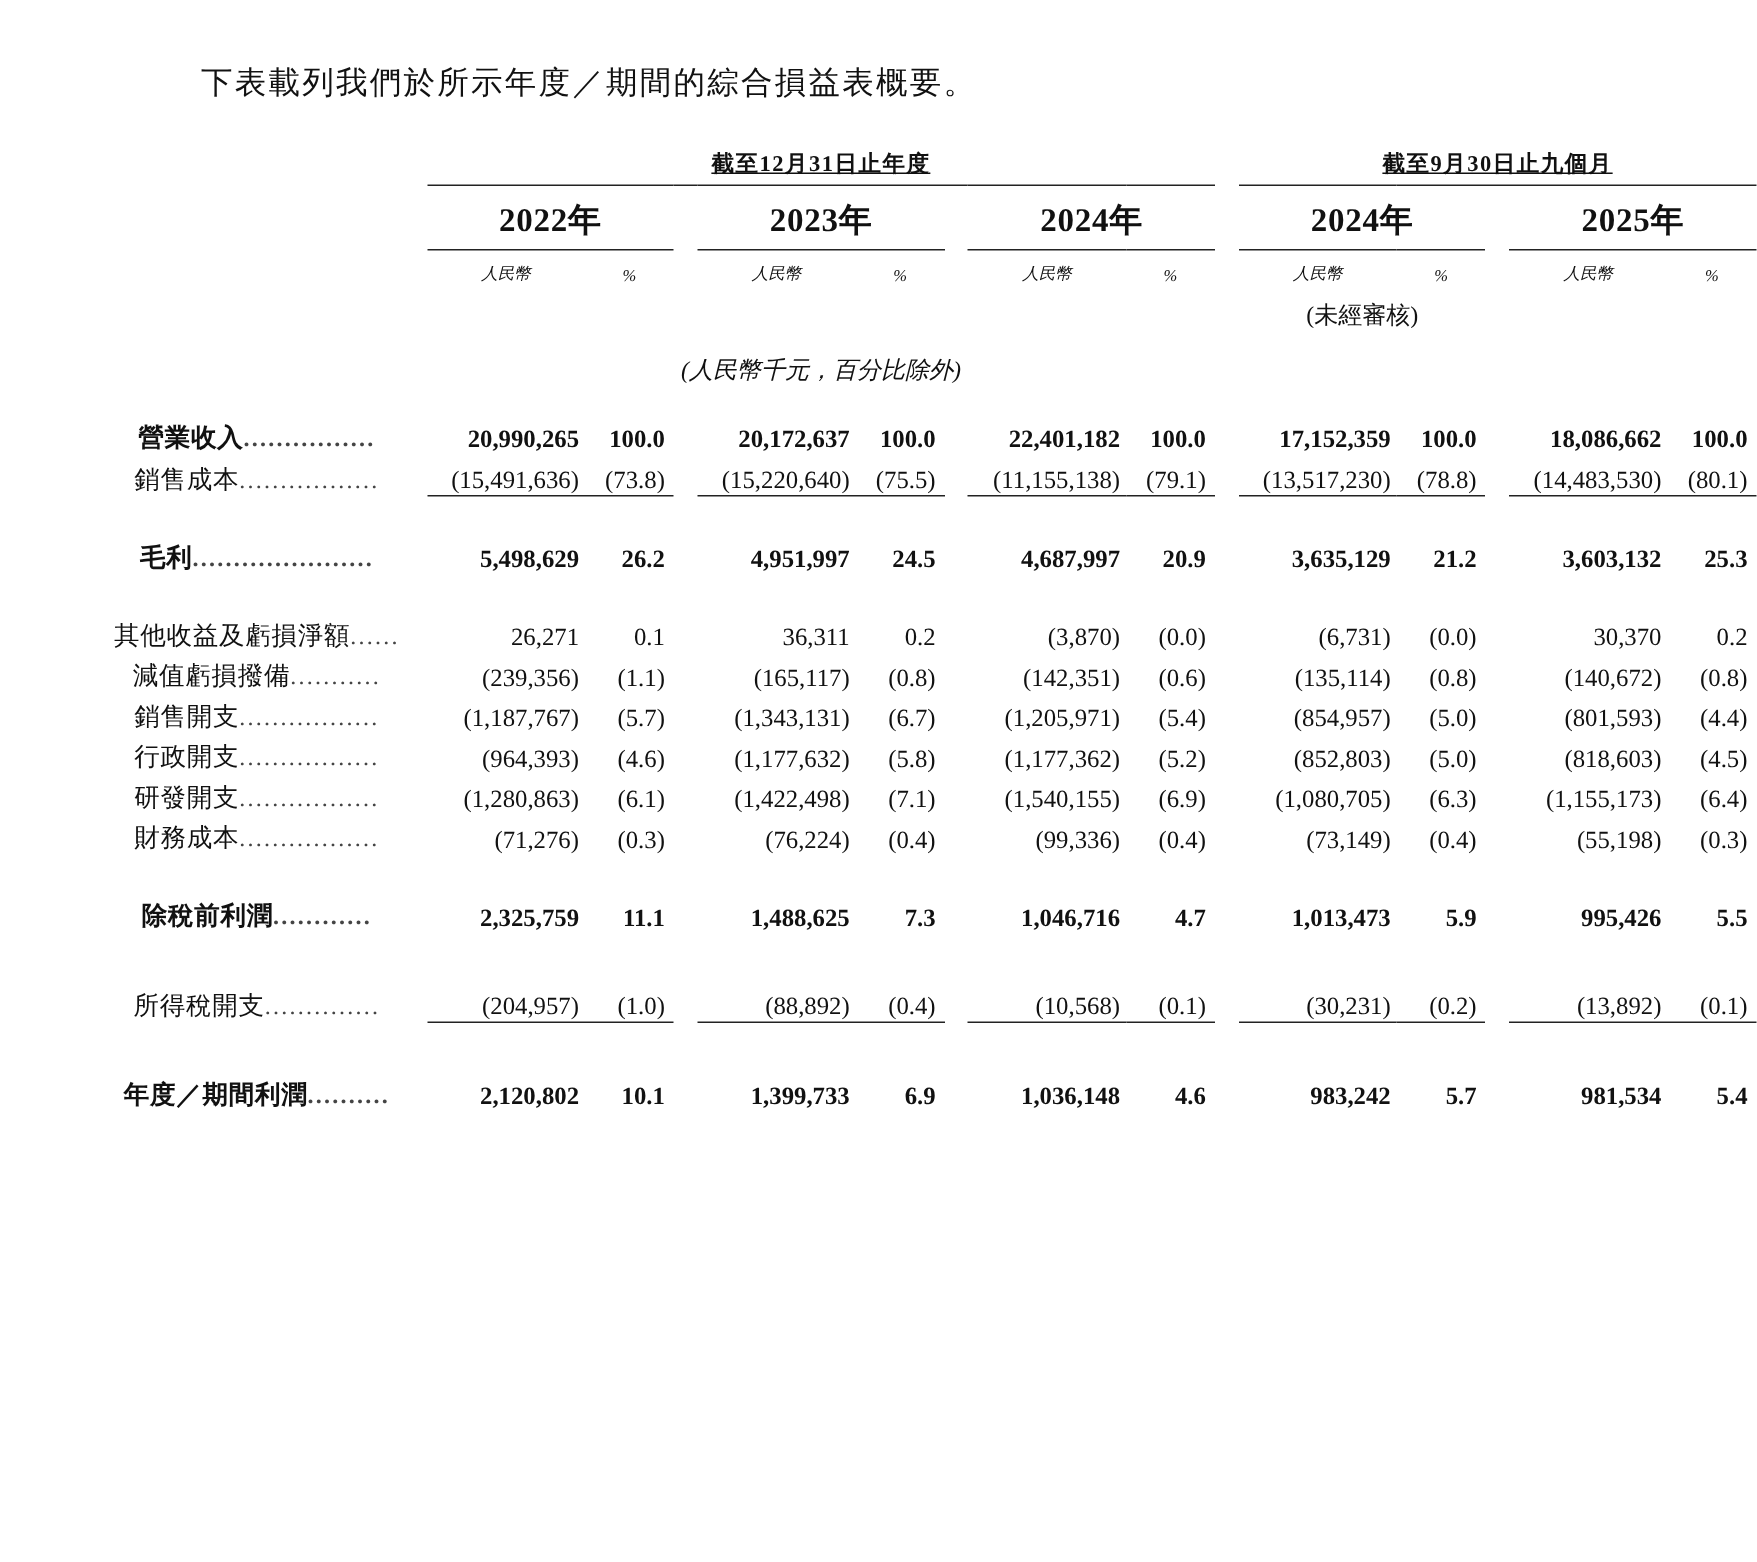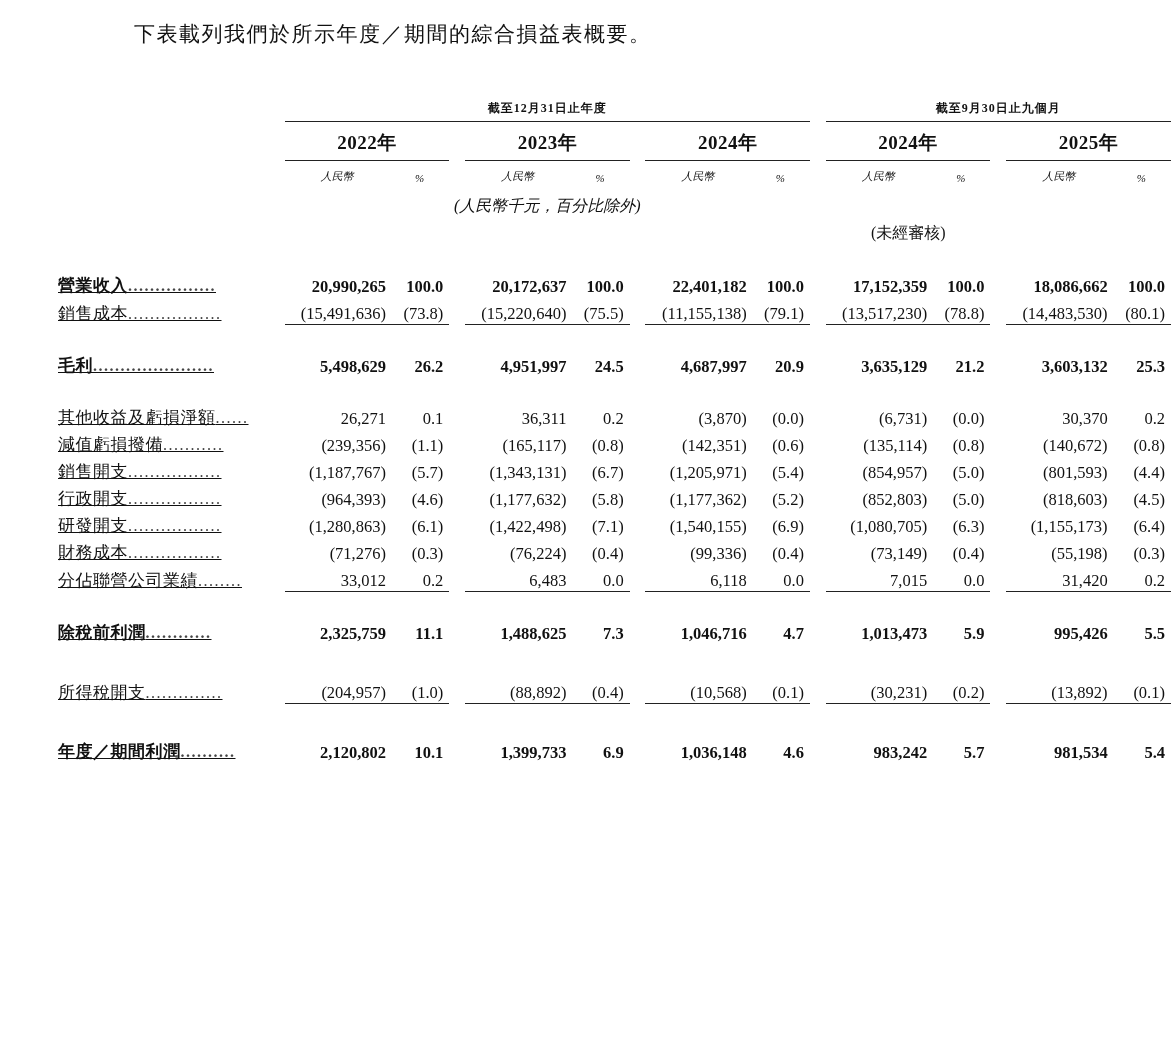--- a/index.html
+++ b/index.html
@@ -16,21 +16,21 @@
     overflow: hidden;
   }
   .page {
     position: relative;
     width: 1171px;
     height: 1041px;
   }
   .intro {
     position: absolute;
     left: 134px;
-    top: 20px;
+    top: 41px;
     font-size: 21px;
     letter-spacing: 1.5px;
     color: #111;
     white-space: nowrap;
   }
 
   table.fin {
     position: absolute;
     left: 52px;
     top: 100px;
@@ -44,23 +44,22 @@
     vertical-align: bottom;
     white-space: nowrap;
   }
 
   
   .label-cell {
     width: 250px;
     padding-left: 6px;
     font-size: 17px;
     letter-spacing: 0.5px;
-    text-align: left;
+    text-align: center;
     height: 27px;
-    text-decoration: underline;
   }
   .label-bold {
     font-weight: bold;
   }
 
   .num {
     text-align: right;
     padding-right: 4px;
     width: 112px;
     font-size: 16.5px;
@@ -73,31 +72,32 @@
     font-size: 16.5px;
     height: 27px;
   }
   .bold td, td.bold {
     font-weight: bold;
   }
 
   
   .hdr-group {
     text-align: center;
-    font-size: 12px;
+    font-size: 15px;
     font-weight: bold;
     padding-bottom: 4px;
     letter-spacing: 1px;
+    text-decoration: underline;
   }
   .rule-under {
     border-bottom: 1.3px solid #222;
   }
   .hdr-year {
     text-align: center;
-    font-size: 19px;
+    font-size: 22px;
     font-weight: bold;
     padding-bottom: 4px;
     padding-top: 8px;
     letter-spacing: 0.5px;
   }
   .hdr-unit {
     text-align: center;
     font-size: 11px;
     font-style: italic;
     padding-top: 8px;
@@ -196,28 +196,28 @@
       <td class="hdr-unit">%</td>
       <td></td>
       <td class="hdr-unit">人民幣</td>
       <td class="hdr-unit">%</td>
       <td></td>
       <td class="hdr-unit">人民幣</td>
       <td class="hdr-unit">%</td>
     </tr>
 
     <tr>
+      <td colspan="7"></td>
+      <td class="hdr-note2" colspan="8">(未經審核)</td>
+    </tr>
+
+    <tr>
       <td></td>
       <td class="hdr-note" colspan="8">(人民幣千元，百分比除外)</td>
       <td colspan="6"></td>
-    </tr>
-
-    <tr>
-      <td colspan="7"></td>
-      <td class="hdr-note2" colspan="8">(未經審核)</td>
     </tr>
 
     <tr class="spacer-row">
           <td colspan="15"></td>
         </tr>
 
     <tr>
       <td class="label-cell label-bold"><span>營業收入</span><span class="dots">................</span></td>
       <td class="num bold">20,990,265</td>
       <td class="pct bold">100.0</td>
@@ -387,37 +387,20 @@
       <td class="num">(99,336)</td>
       <td class="pct">(0.4)</td>
       <td></td>
       <td class="num">(73,149)</td>
       <td class="pct">(0.4)</td>
       <td></td>
       <td class="num">(55,198)</td>
       <td class="pct">(0.3)</td>
     </tr>
 
-    <tr>
-      <td class="label-cell"><span>分佔聯營公司業績</span><span class="dots">........</span></td>
-      <td class="num under-num">33,012</td>
-      <td class="pct under-num">0.2</td>
-      <td></td>
-      <td class="num under-num">6,483</td>
-      <td class="pct under-num">0.0</td>
-      <td></td>
-      <td class="num under-num">6,118</td>
-      <td class="pct under-num">0.0</td>
-      <td></td>
-      <td class="num under-num">7,015</td>
-      <td class="pct under-num">0.0</td>
-      <td></td>
-      <td class="num under-num">31,420</td>
-      <td class="pct under-num">0.2</td>
-    </tr>
 
     <tr class="spacer-row">
           <td colspan="15"></td>
         </tr>
     <tr class="spacer-row-sm">
           <td colspan="15"></td>
         </tr>
 
     <tr>
       <td class="label-cell label-bold"><span>除稅前利潤</span><span class="dots">............</span></td>

